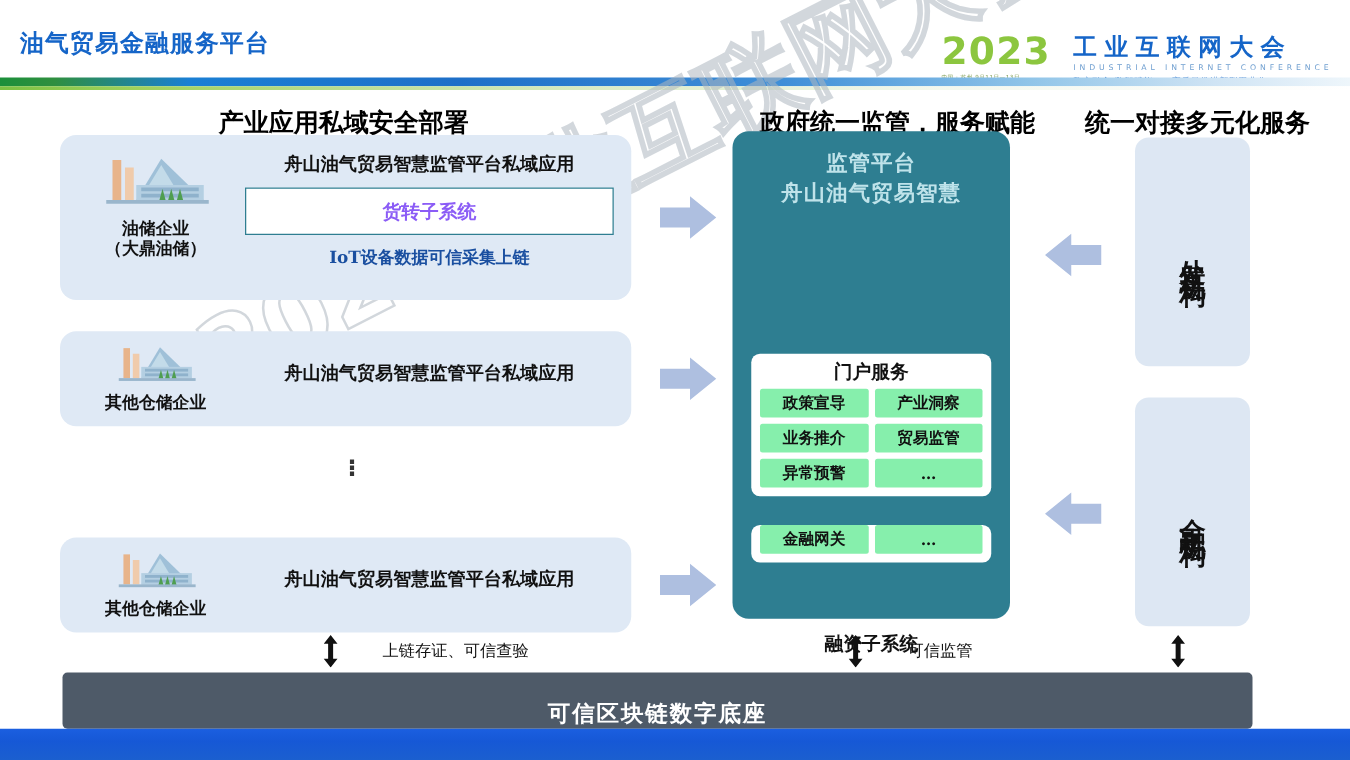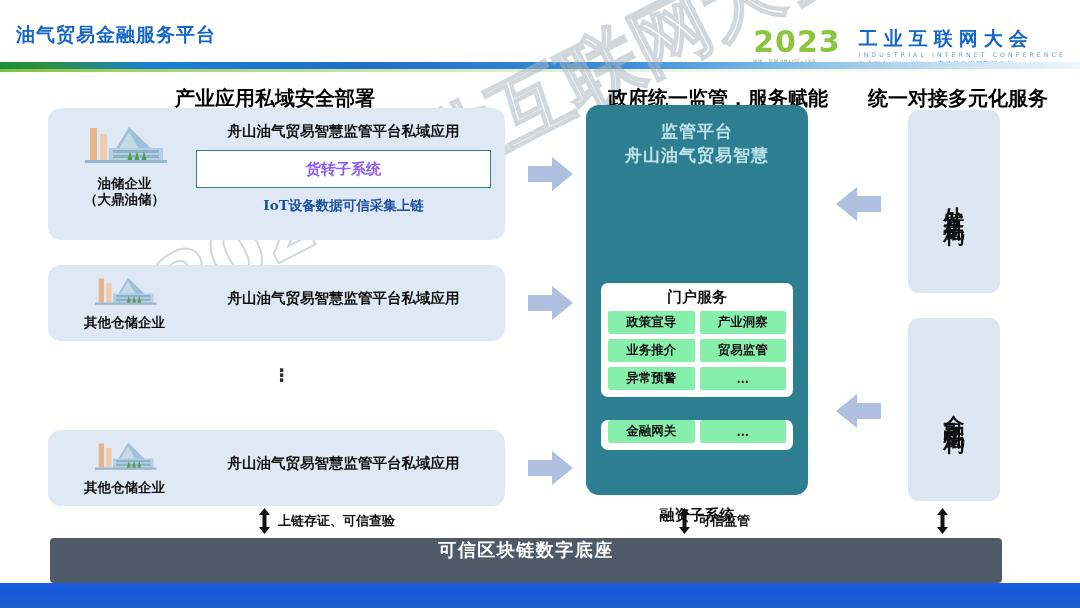--- a/index.html
+++ b/index.html
@@ -151,28 +151,28 @@
     font-family:"DejaVu Serif","Liberation Serif",serif;
   }
 
   
   .conn{position:absolute;display:flex;align-items:center;gap:7px;}
   #conn-0{left:258px;top:508px;}
   #conn-1{left:678px;top:508px;}
   #conn-2{left:936px;top:508px;}
   .conn-label{
     font-size:13px;color:#111;font-family:"DejaVu Serif","Liberation Serif",serif;
-    font-weight:bold;white-space:nowrap;
+    font-weight:normal;white-space:nowrap;margin-left:28px;
   }
 
   
   #base-bar{
     position:absolute;left:50px;top:538px;width:952px;height:45px;
     background:#4e5a68;border-radius:4px;
-    display:flex;align-items:flex-start;justify-content:center;
+    display:flex;align-items:flex-end;justify-content:center;
   }
   #base-bar-label{
     color:#ffffff;font-size:18px;font-weight:bold;letter-spacing:1.5px;
     font-family:"DejaVu Serif","Liberation Serif",serif;
   }
   #bottom-band{
     position:absolute;left:0;top:583px;width:1080px;height:25px;
     background:linear-gradient(180deg,#1b5fe0 0%,#1658d6 40%,#1b5fcf 100%);
   }
 </style>

